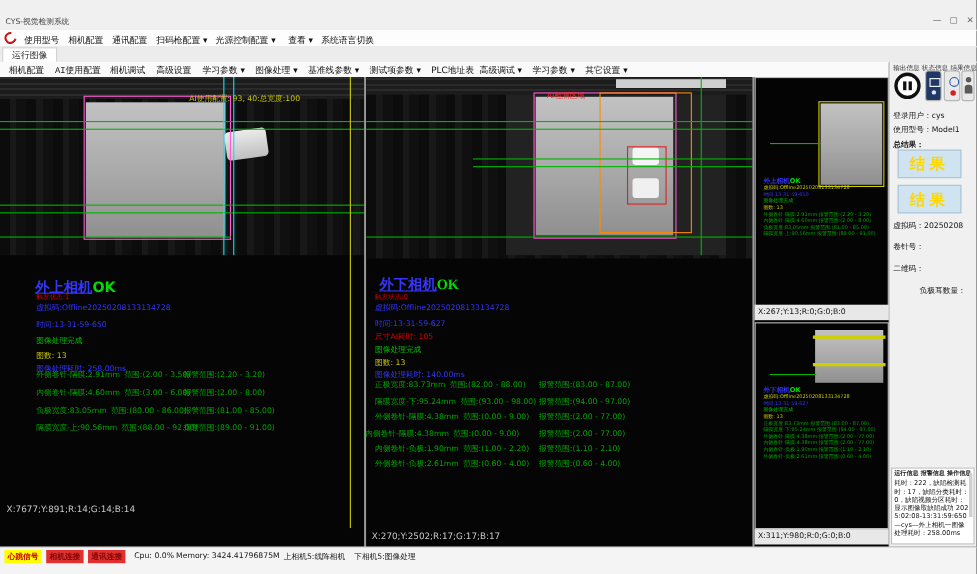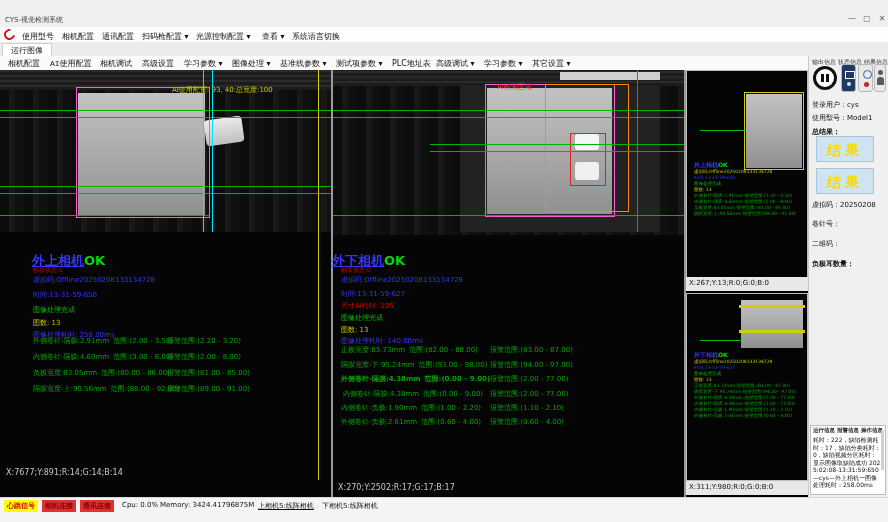--- a/index.html
+++ b/index.html
@@ -127,21 +127,21 @@
 <div class="abs t-blue" style="left:33px;top:330px;">图像处理耗时: 258.00ms</div>
 
 <div class="abs rowline" style="left:33px;top:336px;"><span>外侧卷针-隔膜:2.91mm</span><span class="gap">范围:(2.00 - 3.50)</span></div>
 <div class="abs rowline" style="left:167px;top:336px;">报警范围:(2.20 - 3.20)</div>
 <div class="abs rowline" style="left:33px;top:352px;"><span>内侧卷针-隔膜:4.60mm</span><span class="gap">范围:(3.00 - 6.00)</span></div>
 <div class="abs rowline" style="left:167px;top:352px;">报警范围:(2.00 - 8.00)</div>
 <div class="abs rowline" style="left:33px;top:368px;"><span>负极宽度:83.05mm</span><span class="gap">范围:(80.00 - 86.00)</span></div>
 <div class="abs rowline" style="left:167px;top:368px;">报警范围:(81.00 - 85.00)</div>
 <div class="abs rowline" style="left:33px;top:384px;"><span>隔膜宽度-上:90.56mm</span><span class="gap">范围:(88.00 - 92.00)</span></div>
 <div class="abs rowline" style="left:167px;top:384px;">报警范围:(89.00 - 91.00)</div>
-<div class="abs footer-dark" style="left:6px;top:468px;">X:7677;Y:891;R:14;G:14;B:14</div>
+<div class="abs footer-dark" style="left:6px;top:458px;">X:7677;Y:891;R:14;G:14;B:14</div>
 
 <div class="abs divider" style="left:331px;top:70px;width:2px;height:427px;"></div>
 
 <div class="abs panel-black" style="left:333px;top:70px;width:351px;height:427px;"></div>
 <div class="abs photo stripes" style="left:333px;top:70px;width:351px;height:165px;"></div>
 <div class="abs topband" style="left:333px;top:70px;width:351px;height:16px;"></div>
 <div class="abs" style="left:560px;top:72px;width:100px;height:8px;background:#cfcfcf;"></div>
 <div class="abs" style="left:460px;top:86px;width:200px;height:146px;background:#222;"></div>
 <div class="abs block" style="left:487px;top:88px;width:125px;height:126px;"></div>
 <div class="abs" style="left:575px;top:134px;width:24px;height:16px;background:#f5f5f5;border-radius:3px;"></div>
@@ -150,38 +150,38 @@
 <div class="abs" style="left:545px;top:84px;width:84px;height:128px;border:1px solid #ff8a00;box-sizing:border-box;"></div>
 <div class="abs" style="left:570px;top:133px;width:36px;height:53px;border:1px solid #e02020;box-sizing:border-box;"></div>
 <div class="abs hline" style="left:333px;top:110px;width:351px;"></div>
 <div class="abs hline" style="left:333px;top:117px;width:351px;"></div>
 <div class="abs hline" style="left:430px;top:144px;width:254px;"></div>
 <div class="abs hline" style="left:430px;top:151px;width:254px;"></div>
 <div class="abs hline" style="left:333px;top:215px;width:351px;"></div>
 <div class="abs vline" style="left:637px;top:70px;height:162px;background:#00b400;"></div>
 <div class="abs" style="left:497px;top:82px;font-size:7px;color:#ff3030;">AI检测区域</div>
 
-<div class="abs" style="left:332px;top:250px;">
+<div class="abs" style="left:345px;top:250px;font-family:Liberation Serif, serif;">
   <span class="cam-title">外下相机</span><span class="cam-ok">OK</span>
 </div>
 <div class="abs t-red" style="left:341px;top:266px;">触发状态:0</div>
 <div class="abs t-blue" style="left:341px;top:275px;">虚拟码:Offline20250208133134728</div>
 <div class="abs t-blue" style="left:341px;top:289px;">时间:13-31-59-627</div>
 <div class="abs t-red" style="left:341px;top:301px;font-size:7px;">尺寸AI耗时: 105</div>
 <div class="abs t-green" style="left:341px;top:313px;">图像处理完成</div>
 <div class="abs t-yellow" style="left:341px;top:325px;">图数: 13</div>
 <div class="abs t-blue" style="left:341px;top:336px;">图像处理耗时: 140.00ms</div>
 
 <div class="abs rowline" style="left:341px;top:345px;"><span>正极宽度:83.73mm</span><span class="gap">范围:(82.00 - 88.00)</span></div>
 <div class="abs rowline" style="left:490px;top:345px;">报警范围:(83.00 - 87.00)</div>
 <div class="abs rowline" style="left:341px;top:360px;"><span>隔膜宽度-下:95.24mm</span><span class="gap">范围:(93.00 - 98.00)</span></div>
 <div class="abs rowline" style="left:490px;top:360px;">报警范围:(94.00 - 97.00)</div>
-<div class="abs rowline" style="left:341px;top:374px;font-weight:bold;"><span>外侧卷针-隔膜:4.38mm</span><span class="gap">范围:(0.00 - 9.00)</span></div>
+<div class="abs rowline" style="left:341px;top:374px;"><span>外侧卷针-隔膜:4.38mm</span><span class="gap">范围:(0.00 - 9.00)</span></div>
 <div class="abs rowline" style="left:490px;top:374px;">报警范围:(2.00 - 77.00)</div>
-<div class="abs rowline" style="left:343px;top:389px;"><span>内侧卷针-隔膜:4.38mm</span><span class="gap">范围:(0.00 - 9.00)</span></div>
+<div class="abs rowline" style="left:332px;top:389px;"><span>内侧卷针-隔膜:4.38mm</span><span class="gap">范围:(0.00 - 9.00)</span></div>
 <div class="abs rowline" style="left:490px;top:389px;">报警范围:(2.00 - 77.00)</div>
 <div class="abs rowline" style="left:341px;top:403px;"><span>内侧卷针-负极:1.90mm</span><span class="gap">范围:(1.00 - 2.20)</span></div>
 <div class="abs rowline" style="left:490px;top:403px;">报警范围:(1.10 - 2.10)</div>
 <div class="abs rowline" style="left:341px;top:417px;"><span>外侧卷针-负极:2.61mm</span><span class="gap">范围:(0.60 - 4.00)</span></div>
 <div class="abs rowline" style="left:490px;top:417px;">报警范围:(0.60 - 4.00)</div>
 <div class="abs footer-dark" style="left:338px;top:483px;">X:270;Y:2502;R:17;G:17;B:17</div>
 
 <div class="abs divider" style="left:684px;top:70px;width:2px;height:427px;"></div>
 
 <div class="abs" style="left:686px;top:70px;width:122px;height:221px;border:1px solid #bdbdbd;box-sizing:border-box;background:#040404;"></div>
@@ -254,32 +254,32 @@
 <div class="abs result-box" style="top:168px;">结果</div>
 <div class="abs ctl-label" style="left:812px;top:200px;">
   <span>虚拟码：</span><span>20250208</span>
 </div>
 <div class="abs ctl-label" style="left:812px;top:219px;">
   <span>卷针号：</span><span></span>
 </div>
 <div class="abs ctl-label" style="left:812px;top:239px;">
   <span>二维码：</span><span></span>
 </div>
-<div class="abs ctl-label" style="left:812px;top:259px;font-weight:bold;">
+<div class="abs ctl-label" style="left:836px;top:259px;">
   <span>负极耳数量：</span><span></span>
 </div>
 
 <div class="abs" id="logbox">
   <span class="abs log-tab" style="left:2px;top:1px;">运行信息</span>
   <span class="abs log-tab" style="left:26px;top:1px;">报警信息</span>
   <span class="abs log-tab" style="left:50px;top:1px;">操作信息</span>
   <div class="abs" id="log-text">耗时：222，缺陷检测耗时：17，缺陷分类耗时：0，缺陷视频分区耗时：显示图像取缺陷成功 2025:02:08-13:31:59:650—cys—外上相机一图像处理耗时：258.00ms</div>
 </div>
 <div class="abs" id="log-scroll"></div>
 
 <div class="abs" id="statusbar"></div>
 <div class="abs badge warn" style="left:4px;">心跳信号</div>
 <div class="abs badge err" style="left:42px;">相机连接</div>
 <div class="abs badge err" style="left:80px;">通讯连接</div>
 <div class="abs status-text" style="left:122px;">Cpu: 0.0%</div>
 <div class="abs status-text" style="left:160px;">Memory: 3424.41796875M</div>
-<div class="abs status-text" style="left:258px;text-decoration:underline;">上相机5:线阵相机</div>
-<div class="abs status-text" style="left:322px;">下相机5:线阵相机</div>
+<div class="abs status-text" style="left:258px;">上相机5:线阵相机</div>
+<div class="abs status-text" style="left:322px;">下相机5:图像处理</div>
 
 </body></html>

